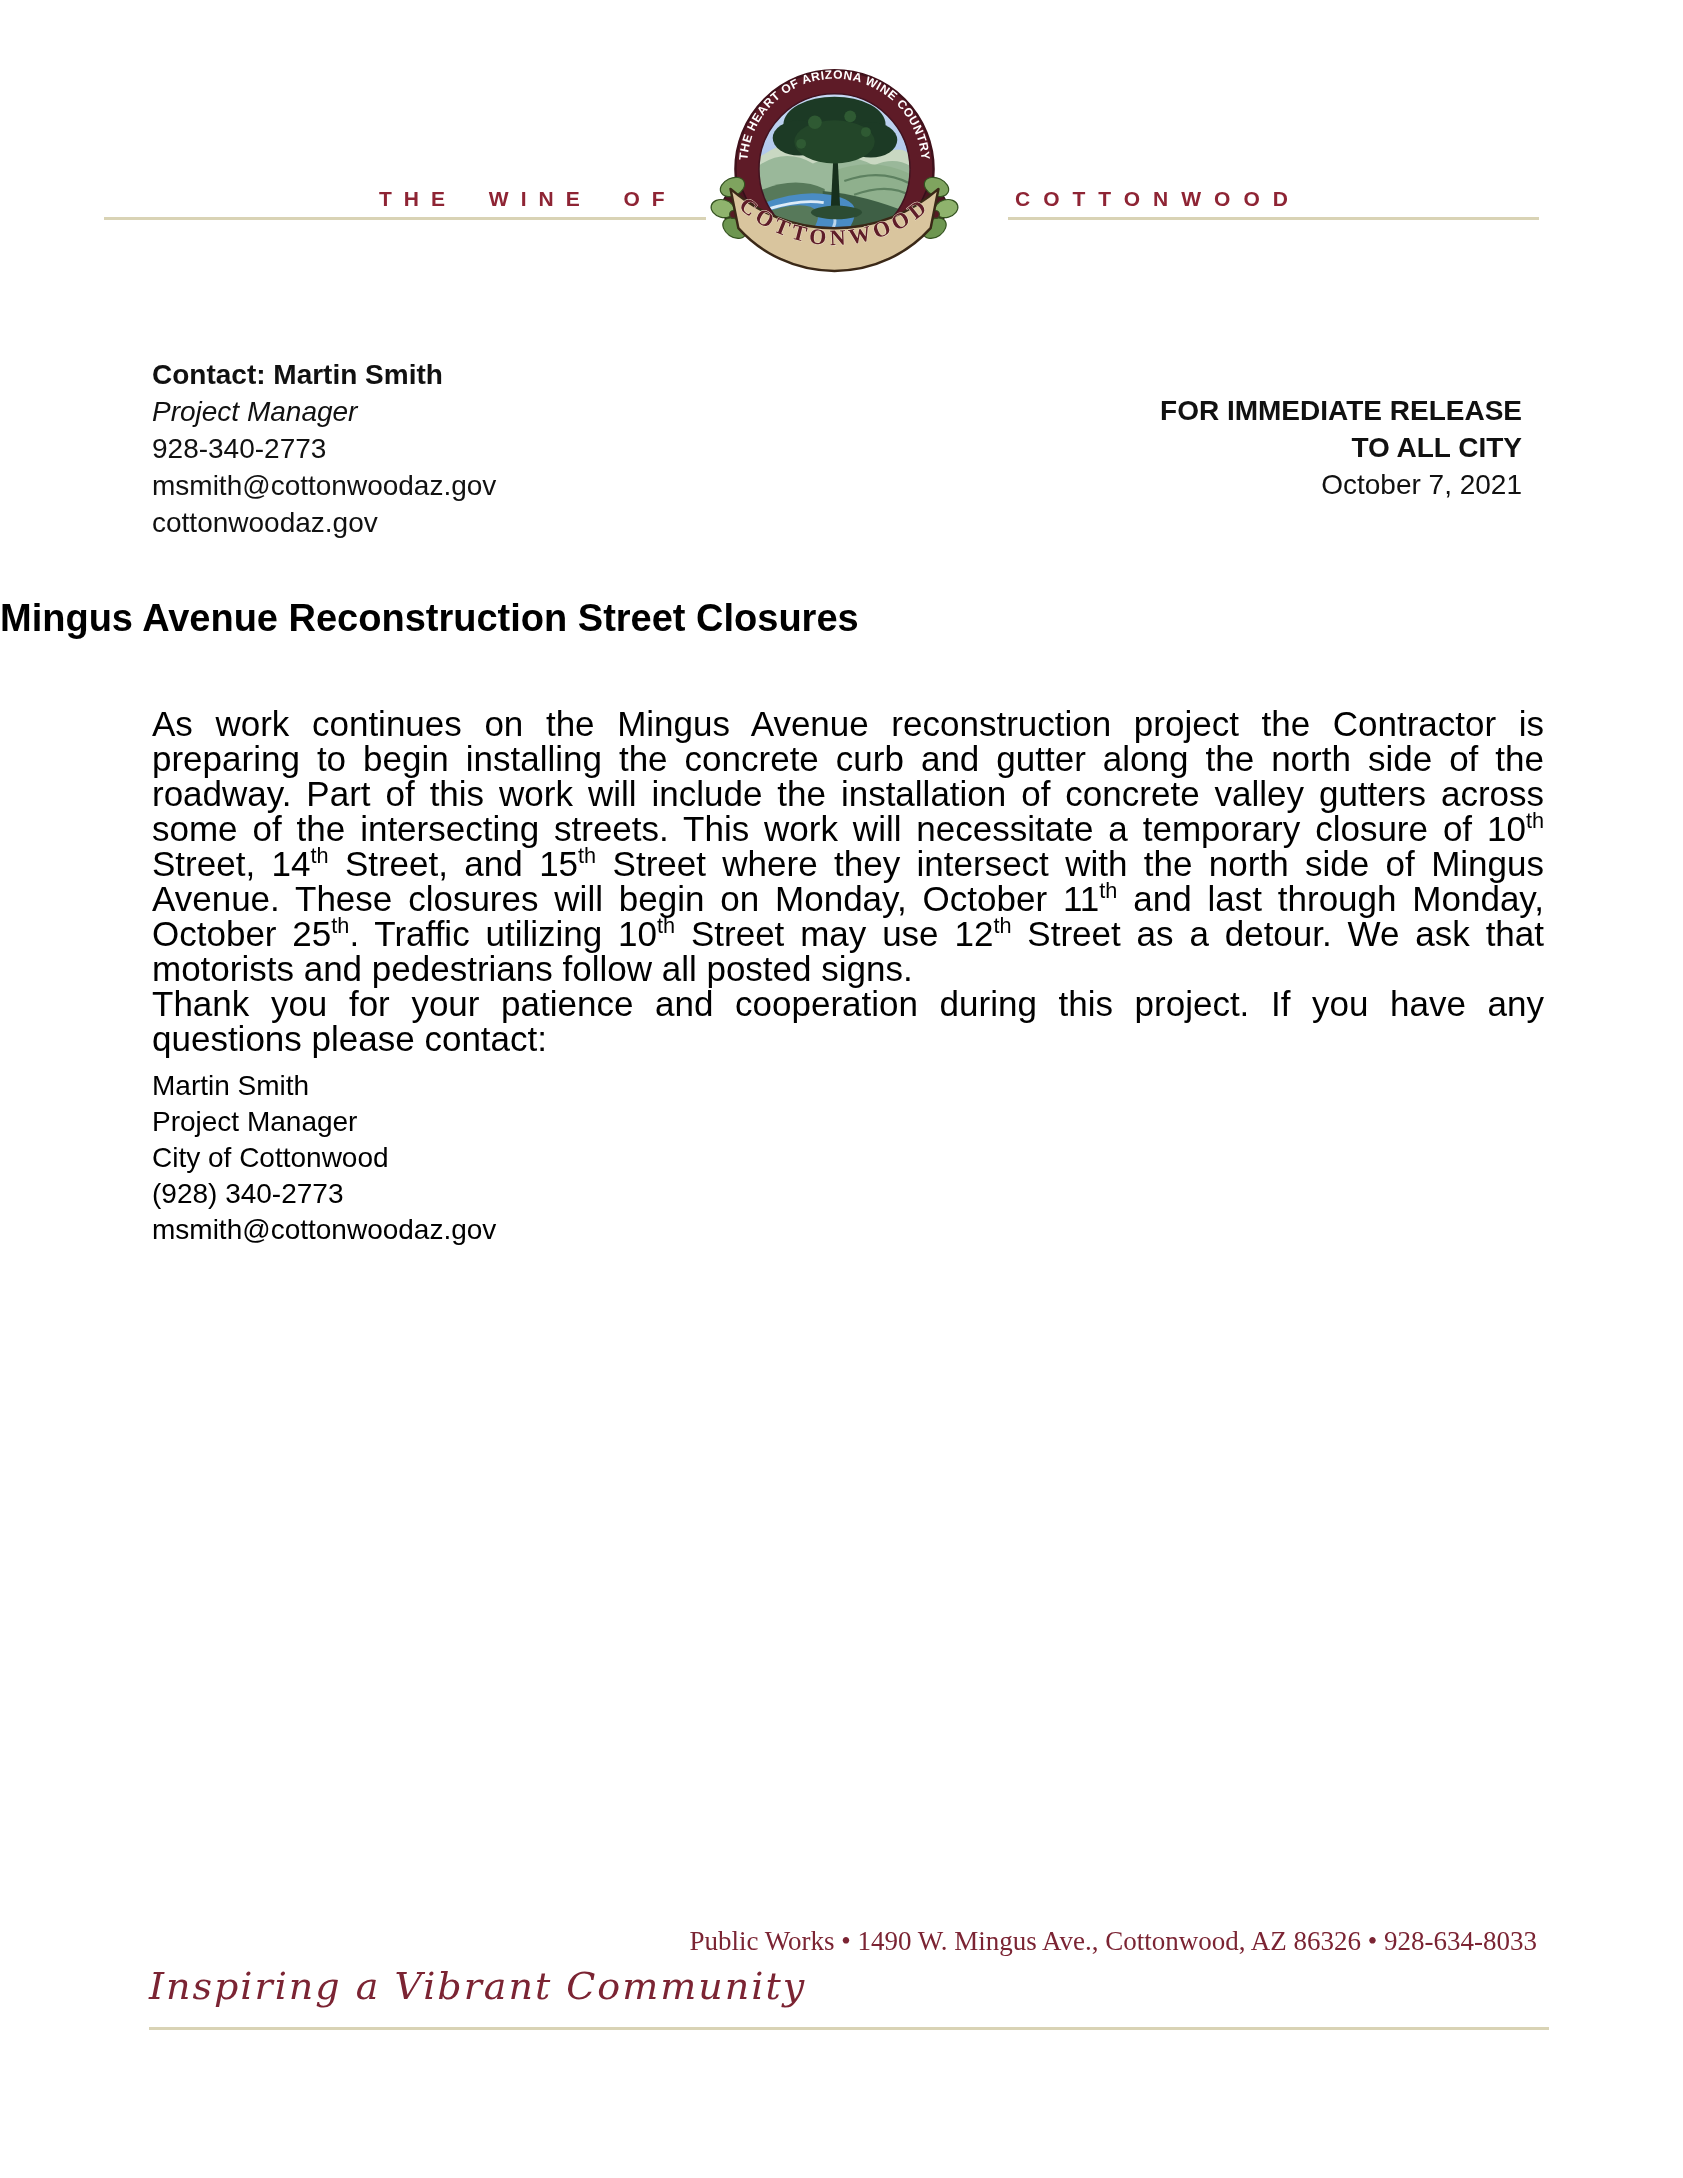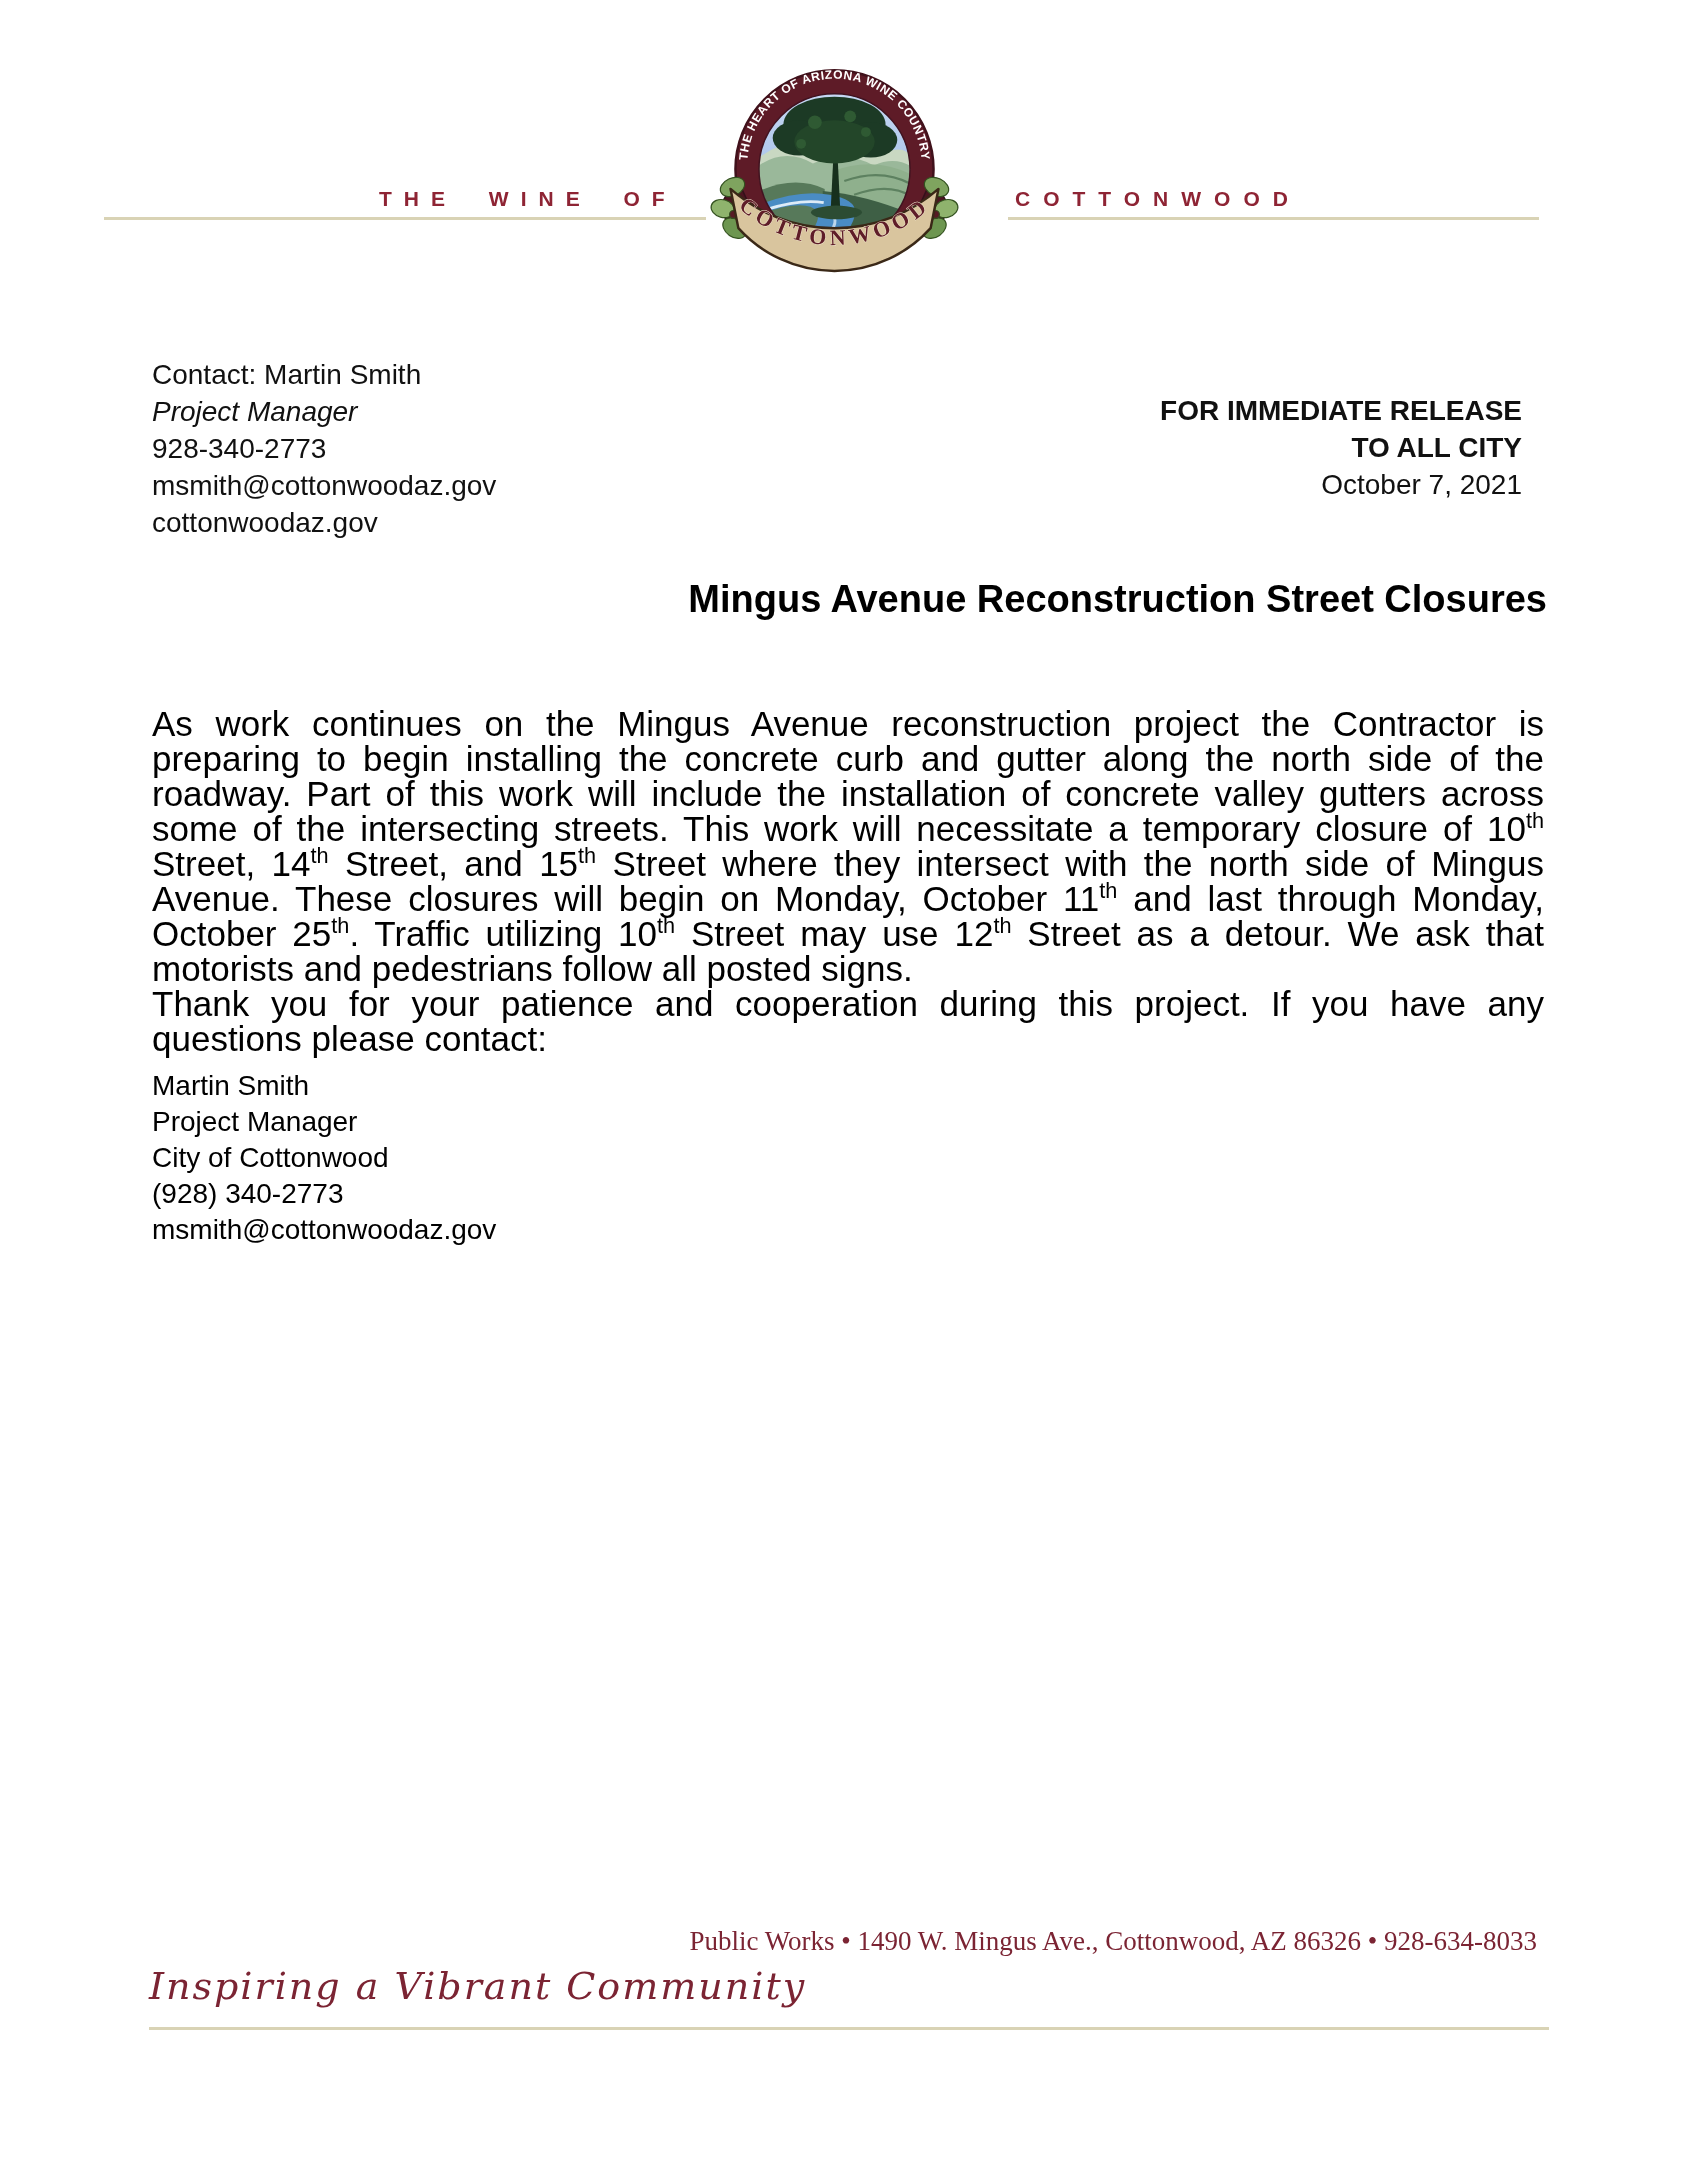--- a/index.html
+++ b/index.html
@@ -23,28 +23,28 @@
   .hdr-word.right{left:1015px;top:187px;letter-spacing:13px;}
   .hdr-rule{
     position:absolute;height:3px;top:217px;
     background:var(--rule-tan,#d9d3b5);
   }
   .hdr-rule.left{left:104px;width:602px;}
   .hdr-rule.right{left:1008px;width:531px;}
   .seal{position:absolute;left:707px;top:63px;width:255px;height:246px;}
   
   .contact{position:absolute;left:152px;top:356px;font-size:28px;line-height:37px;}
-  .contact .l0{font-weight:400;}
+  .contact .l0{font-weight:700;}
   .contact .l1{font-style:italic;}
   .release{position:absolute;right:161px;top:356px;font-size:28px;line-height:37px;text-align:right;margin-top:36px;}
   .release .l0,.release .l1{font-weight:700;}
   
   .doc-title{
-    position:absolute;left:0;top:553px;width:1547px;
-    text-align:right;font-size:38px;font-weight:700;color:#000;
+    position:absolute;left:0;top:572px;width:1547px;
+    text-align:left;font-size:38px;font-weight:700;color:#000;
   }
   .para{
     position:absolute;left:152px;width:1392px;
     font-size:35px;line-height:35px;
     text-align:justify;color:#000;
   }
   .para sup{font-size:62%;line-height:0;vertical-align:super;}
   .para.p1{top:671px;}
   .para.p2{top:951px;}
   .signature{position:absolute;left:152px;top:1068px;font-size:28px;line-height:36px;color:#000;}

